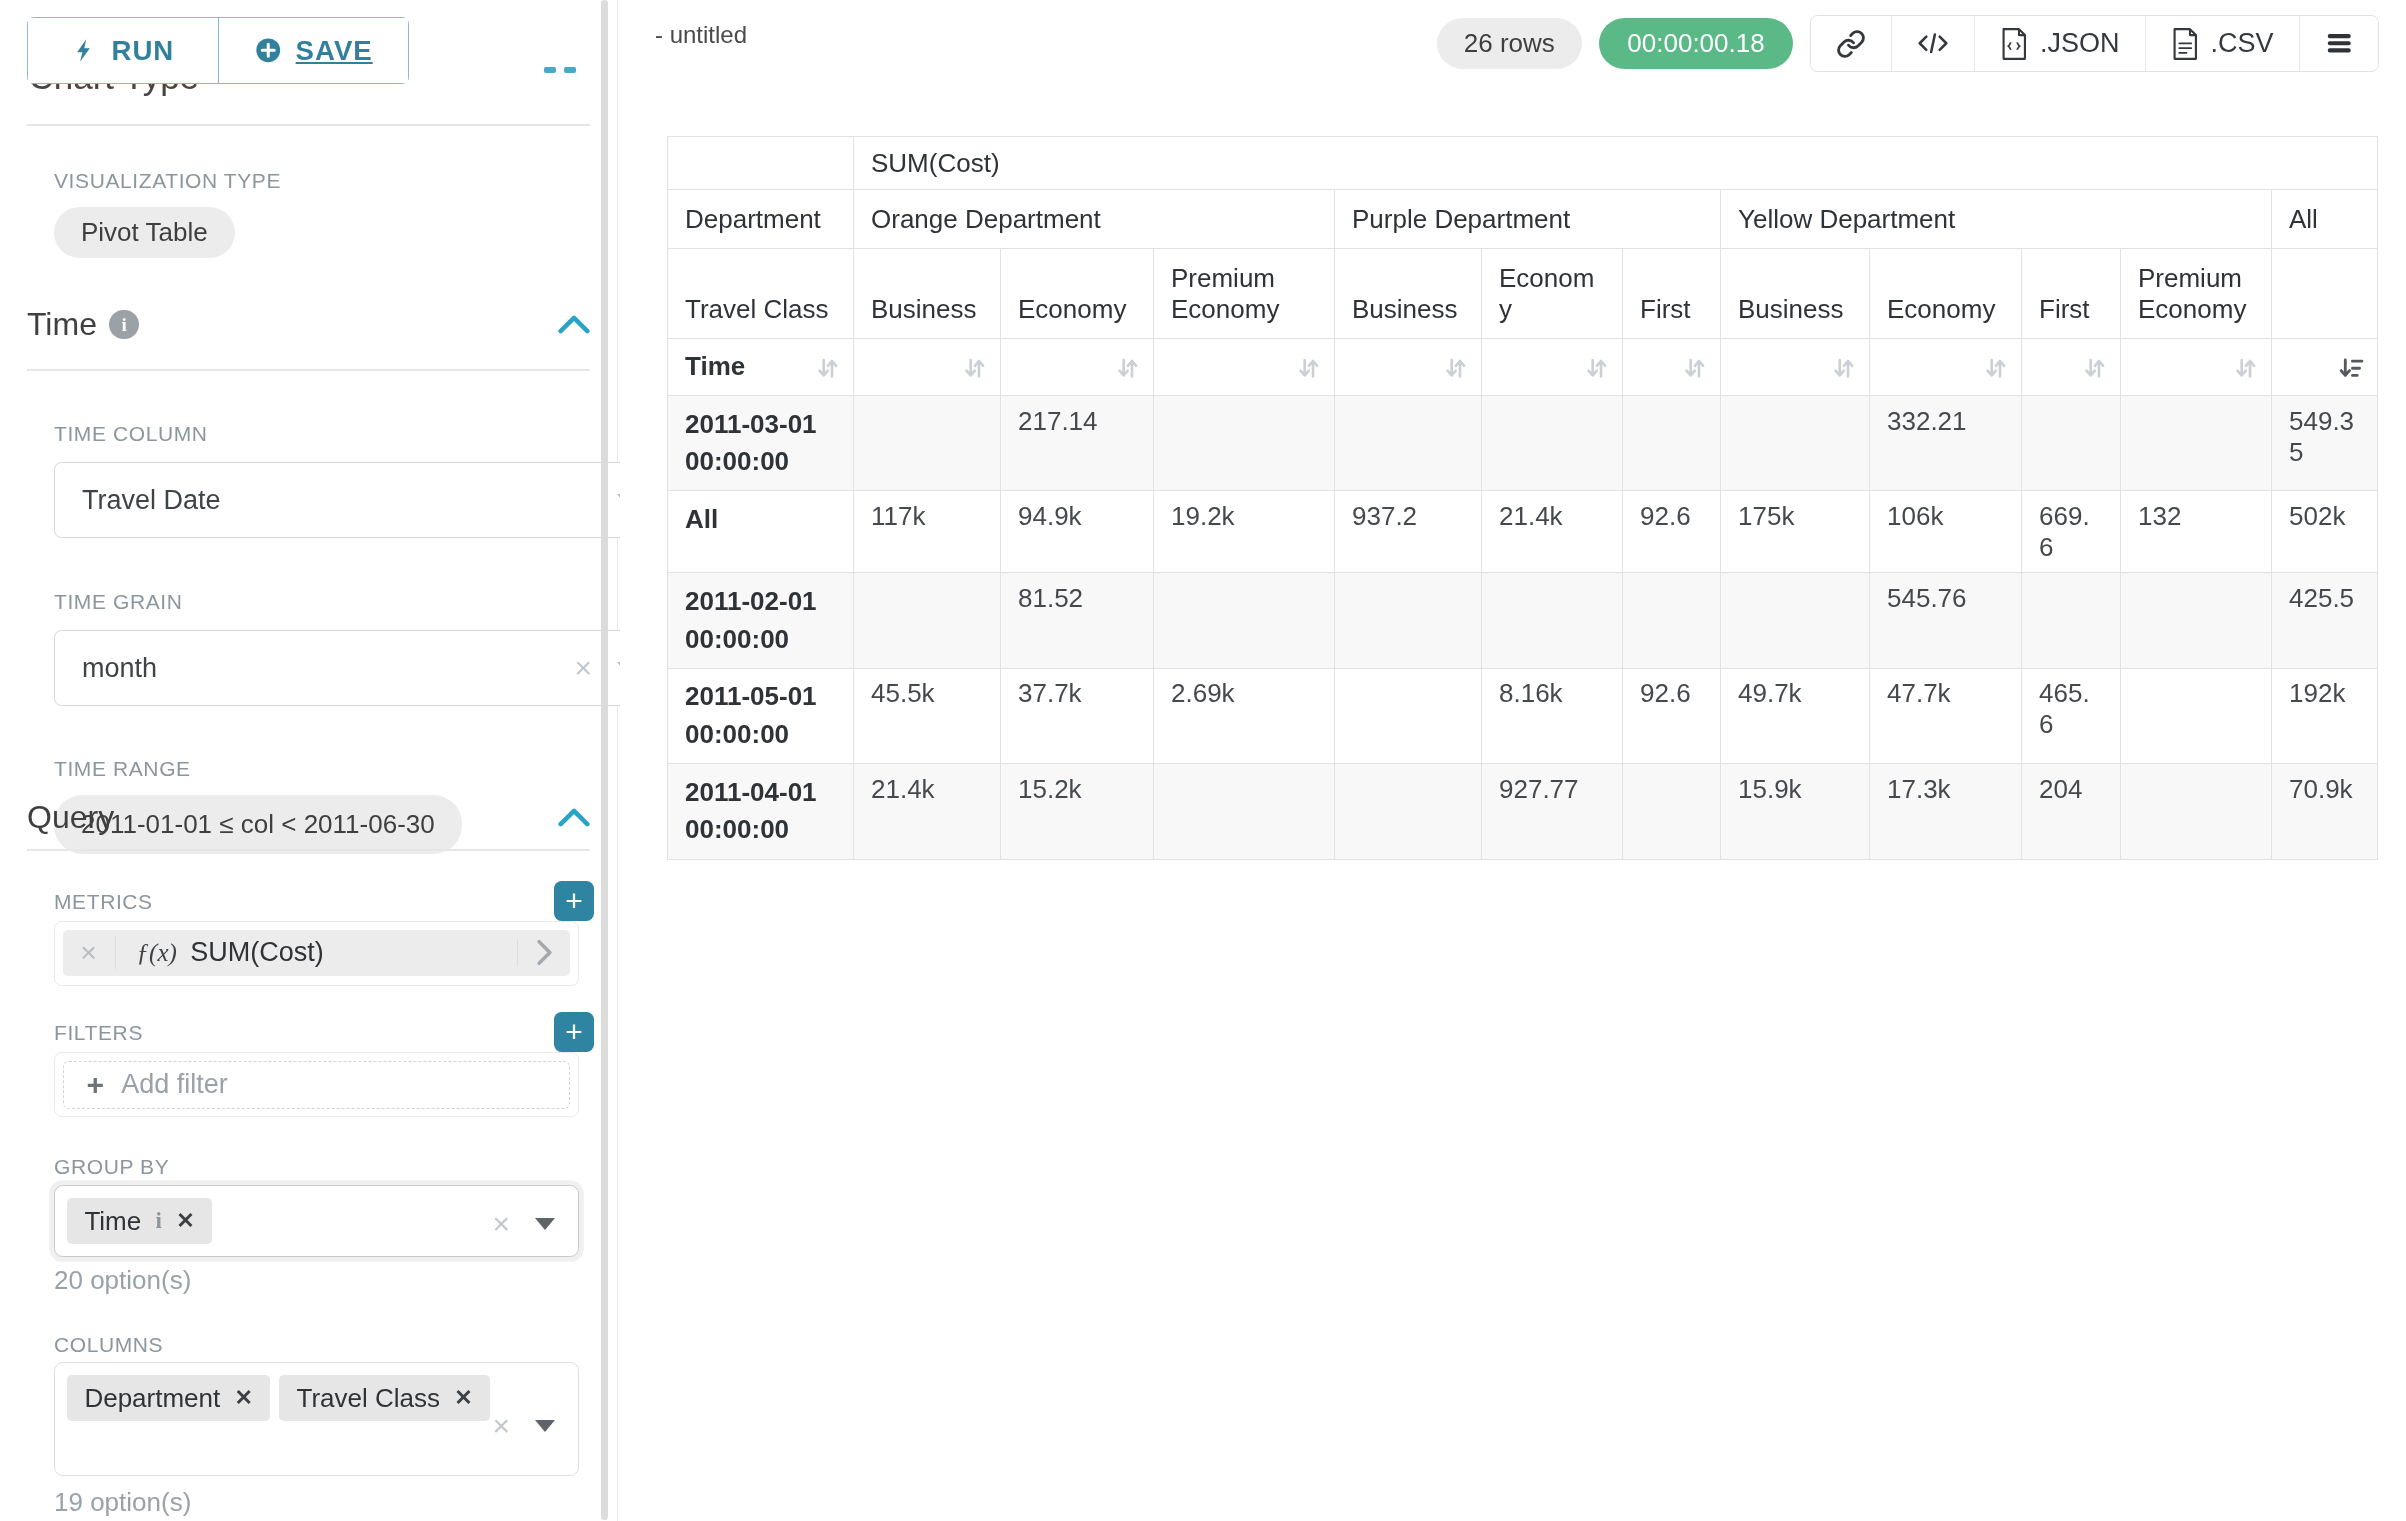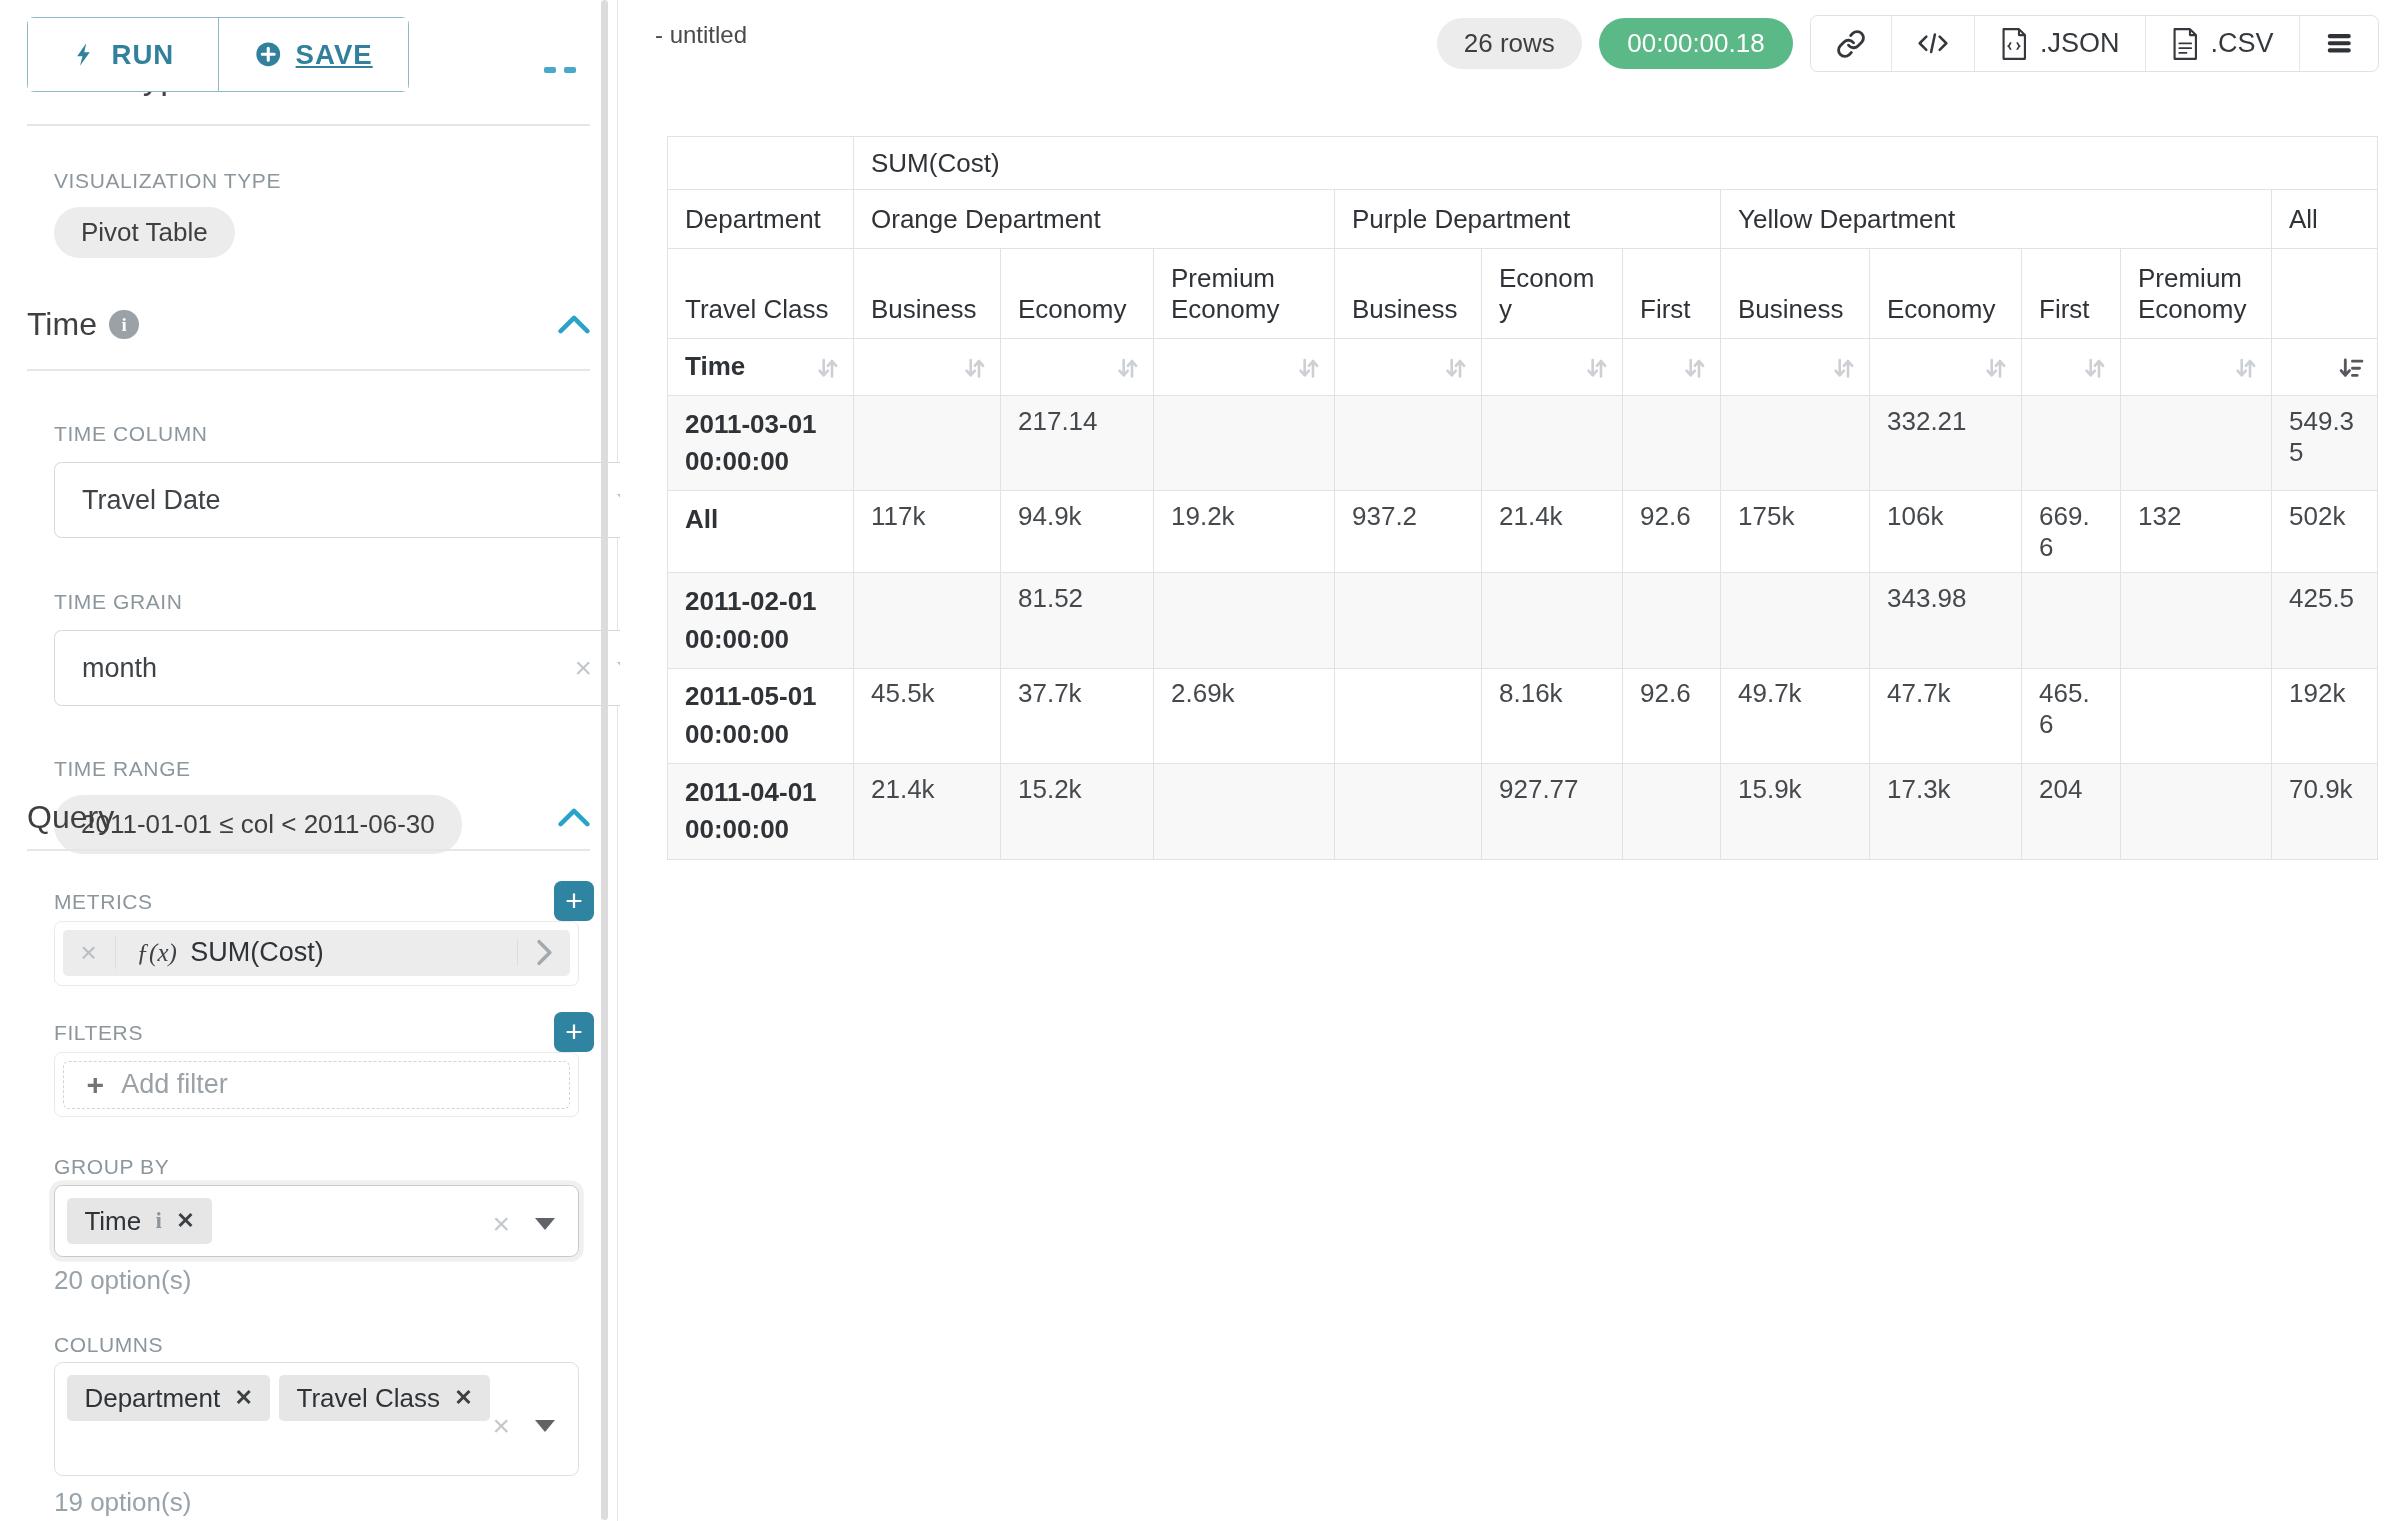--- a/index.html
+++ b/index.html
@@ -8,21 +8,21 @@
   .app { position:relative; width:2406px; height:1522px; }
 
   
   .left-panel { position:absolute; left:0; top:0; width:618px; height:1522px;
     background:#fff; border-right:1.9px solid #e7e7e7; }
   .v-scrollbar { position:absolute; left:601px; top:0; width:6.7px; height:1520px;
     background:#dcdcdc; border-radius:3.8px; }
 
   .chart-type-heading { position:absolute; left:28.5px; top:57px; font-size:35px;
     color:#454545; z-index:1; }
-  .run-save { position:absolute; left:27px; top:17px; width:382px; height:75px;
+  .run-save { position:absolute; left:27px; top:17px; width:382px; height:67px;
     display:flex; background:#fff; border:1.9px solid #8fb9ca; border-radius:6.7px; z-index:2; }
   .rs-btn { flex:1; display:flex; align-items:center; justify-content:center; gap:13.3px;
     color:#31809c; font-size:27.6px; font-weight:700; letter-spacing:1px; cursor:pointer; background:#fff; }
   .rs-btn + .rs-btn { border-left:1.9px solid #8fb9ca;text-decoration:underline; }
   .clip-dot { position:absolute; top:67px; width:12.4px; height:5.7px; background:#49a8c8; border-radius:1.9px; z-index:1; }
   .dot-a { left:544px; } .dot-b { left:564px; }
   .hr { position:absolute; left:27px; width:563px; height:1.9px; background:#e6e6e6; }
   .hr-top { top:124px; }
 
   .fld-label { position:absolute; left:54px; font-size:21px; font-weight:500;
@@ -429,21 +429,21 @@
             </tr>
             <tr>
               <td class="row-label">2011-02-01 00:00:00</td>
               <td class="val"></td>
               <td class="val">81.52</td>
               <td class="val"></td>
               <td class="val"></td>
               <td class="val"></td>
               <td class="val"></td>
               <td class="val"></td>
-              <td class="val">343.98</td>
+              <td class="val">545.76</td>
               <td class="val"></td>
               <td class="val"></td>
               <td class="val">425.5</td>
             </tr>
             <tr>
               <td class="row-label">2011-05-01 00:00:00</td>
               <td class="val">45.5k</td>
               <td class="val">37.7k</td>
               <td class="val">2.69k</td>
               <td class="val"></td>

